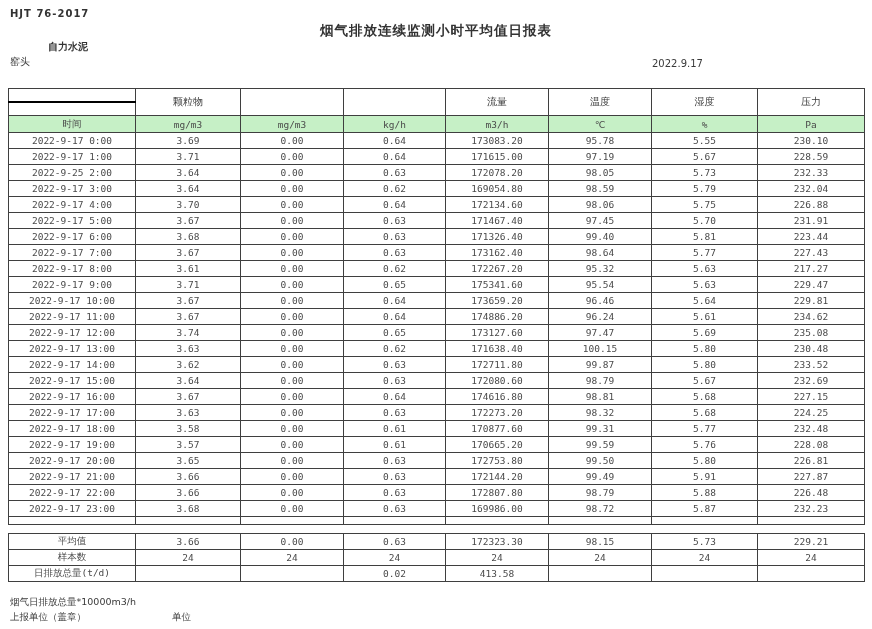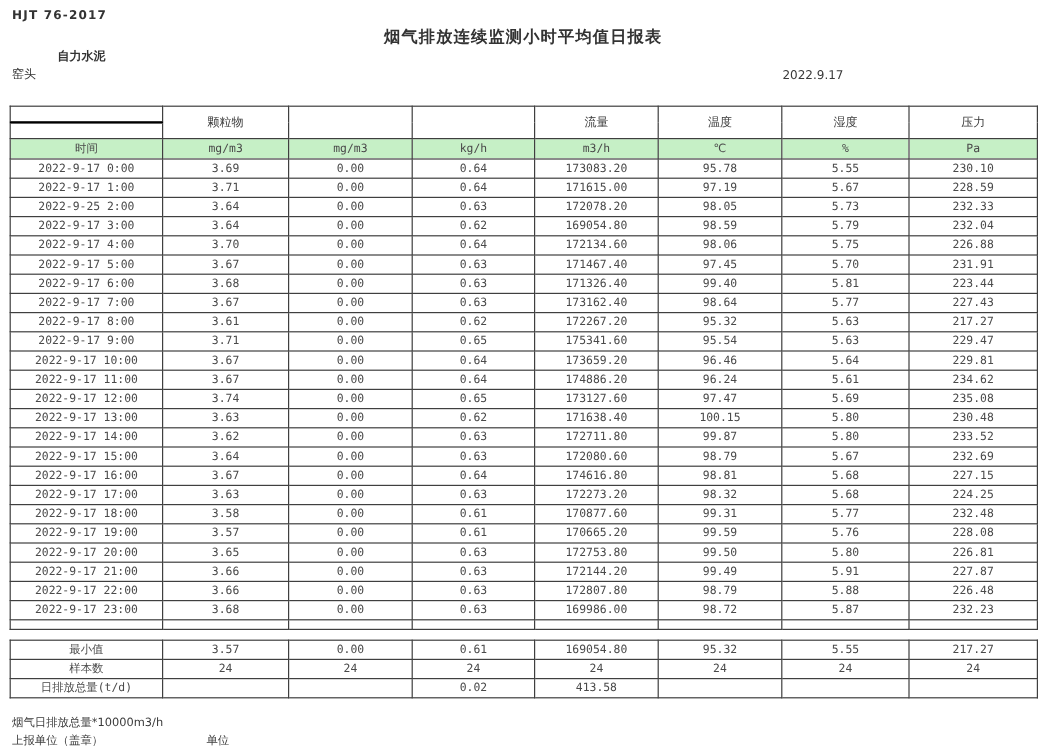--- a/index.html
+++ b/index.html
@@ -339,28 +339,28 @@
         <col style="width:105px">
         <col style="width:103px">
         <col style="width:102px">
       <col style="width:103px">
         <col style="width:103px">
         <col style="width:106px">
         <col style="width:107px">
     </colgroup>
     <tbody id="summary-body">
         <tr>
-          <td>最小值</td>
-          <td>3.57</td>
-          <td>0.00</td>
-          <td>0.61</td>
-          <td>169054.80</td>
-          <td>95.32</td>
-          <td>5.55</td>
-          <td>217.27</td>
+          <td>平均值</td>
+          <td>3.66</td>
+          <td>0.00</td>
+          <td>0.63</td>
+          <td>172323.30</td>
+          <td>98.15</td>
+          <td>5.73</td>
+          <td>229.21</td>
         </tr>
         <tr>
           <td>样本数</td>
           <td>24</td>
           <td>24</td>
           <td>24</td>
           <td>24</td>
           <td>24</td>
           <td>24</td>
           <td>24</td>

